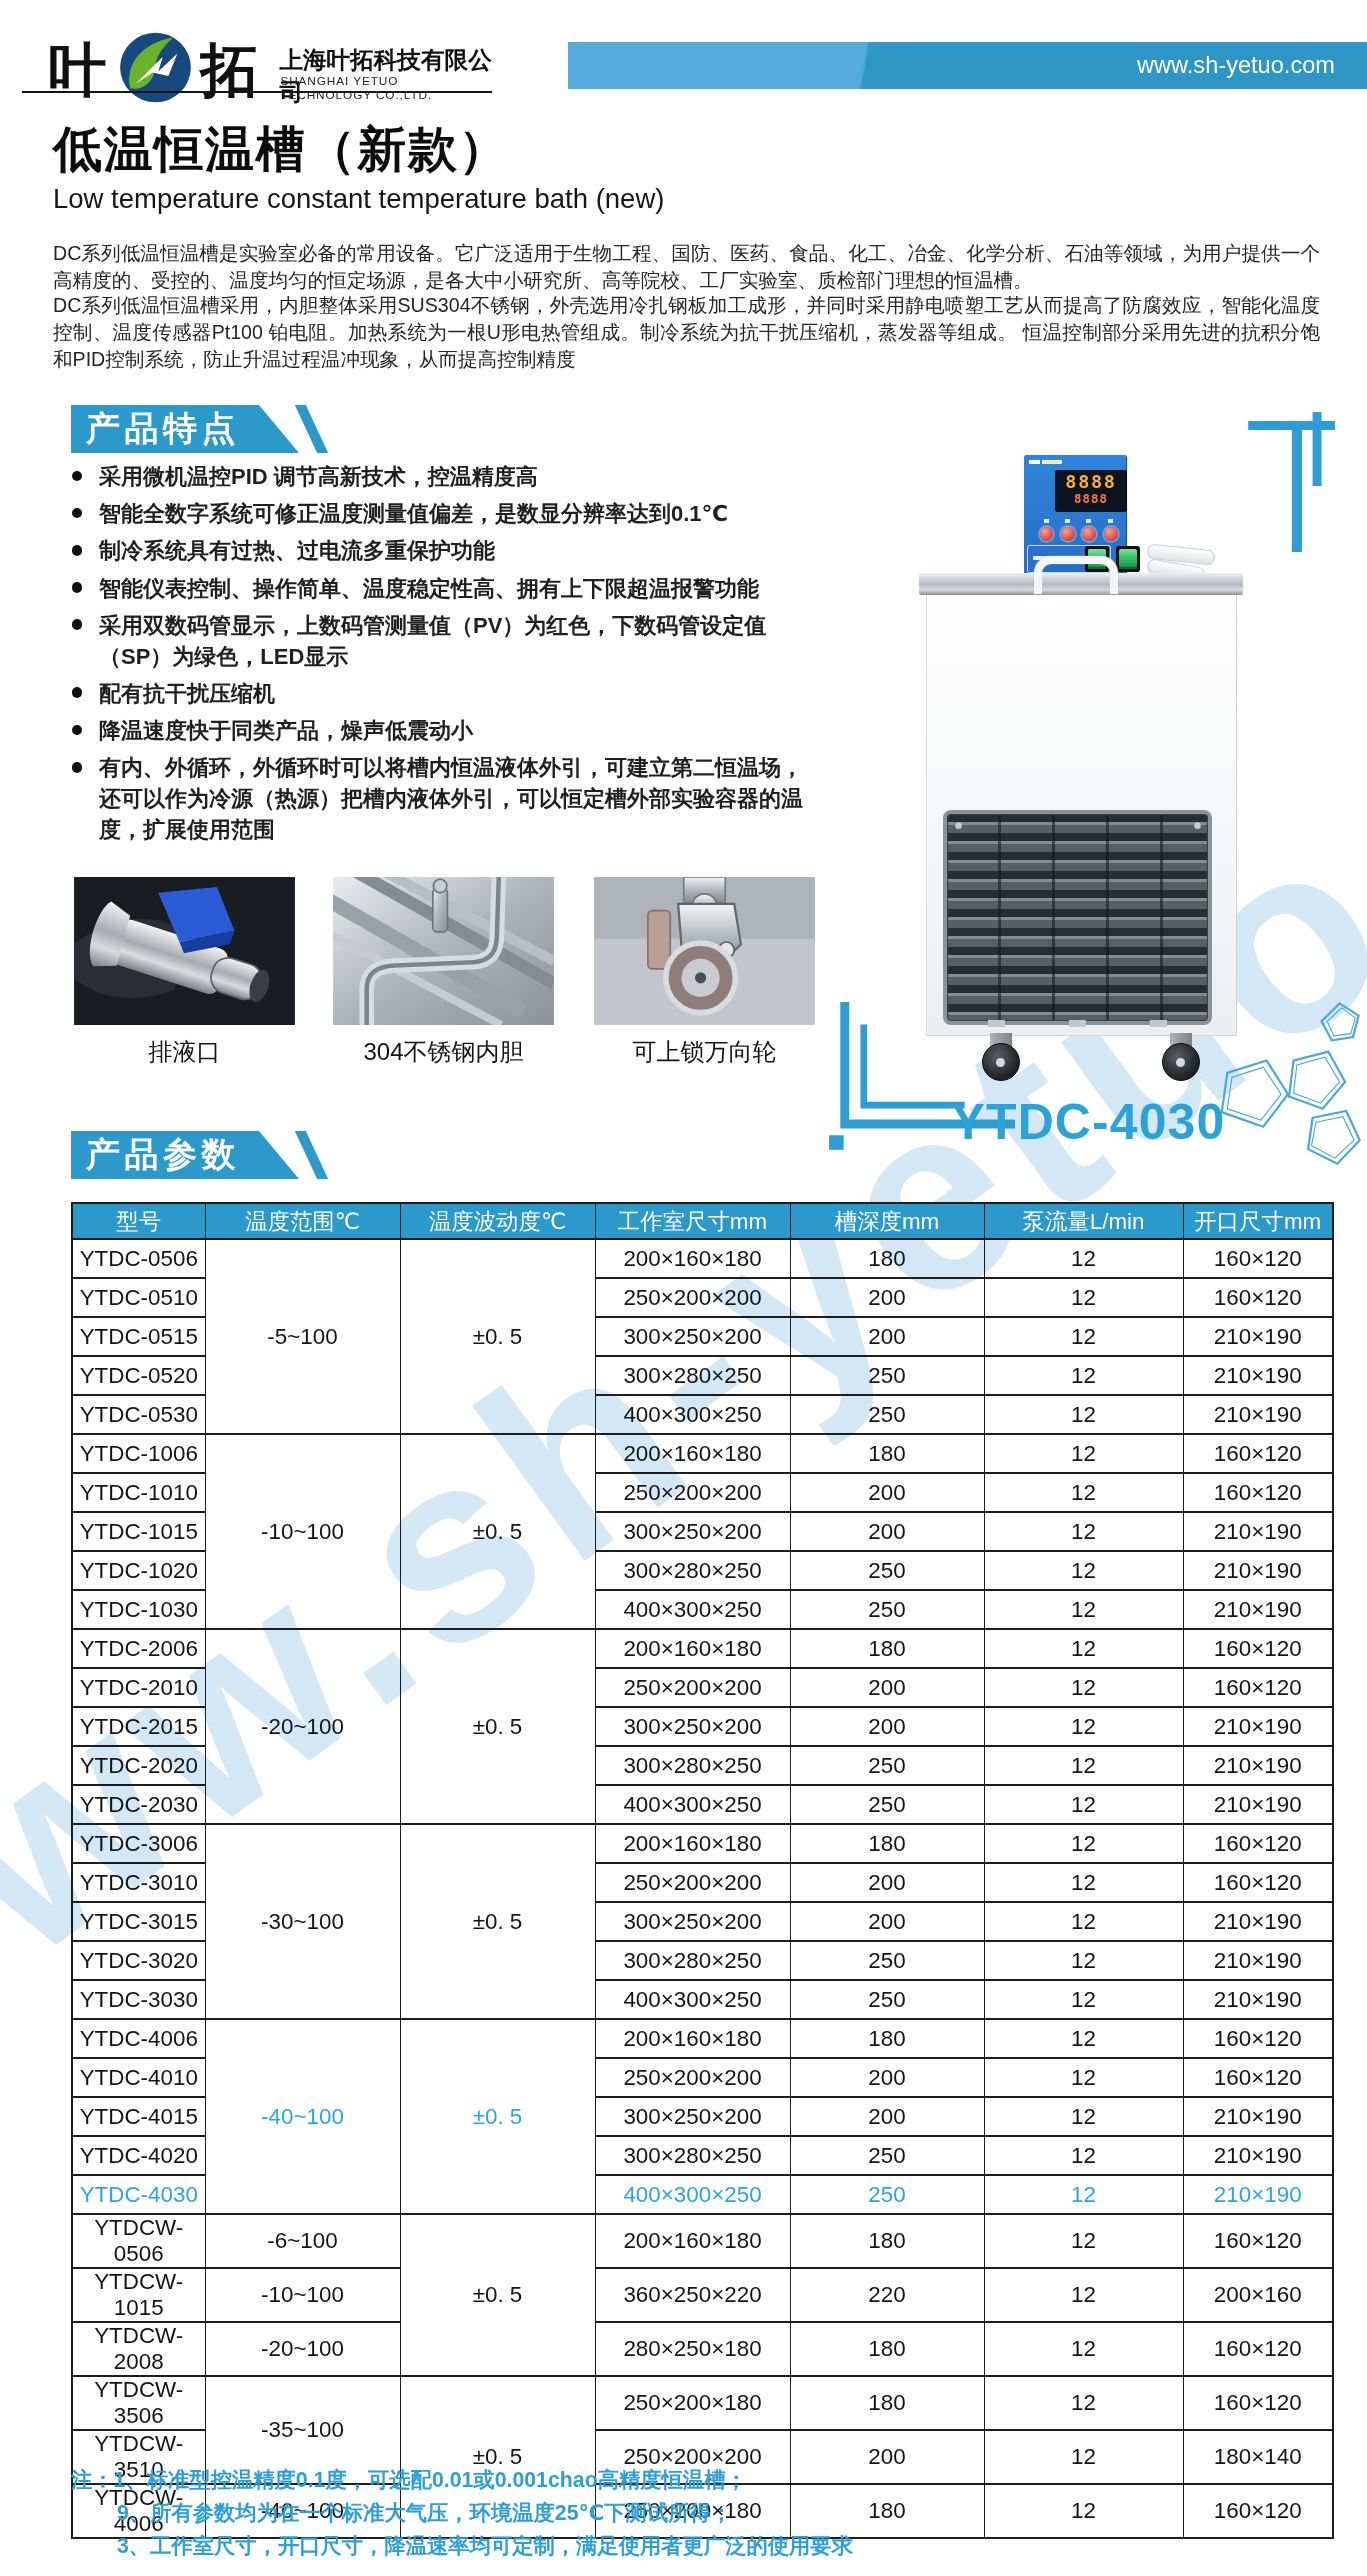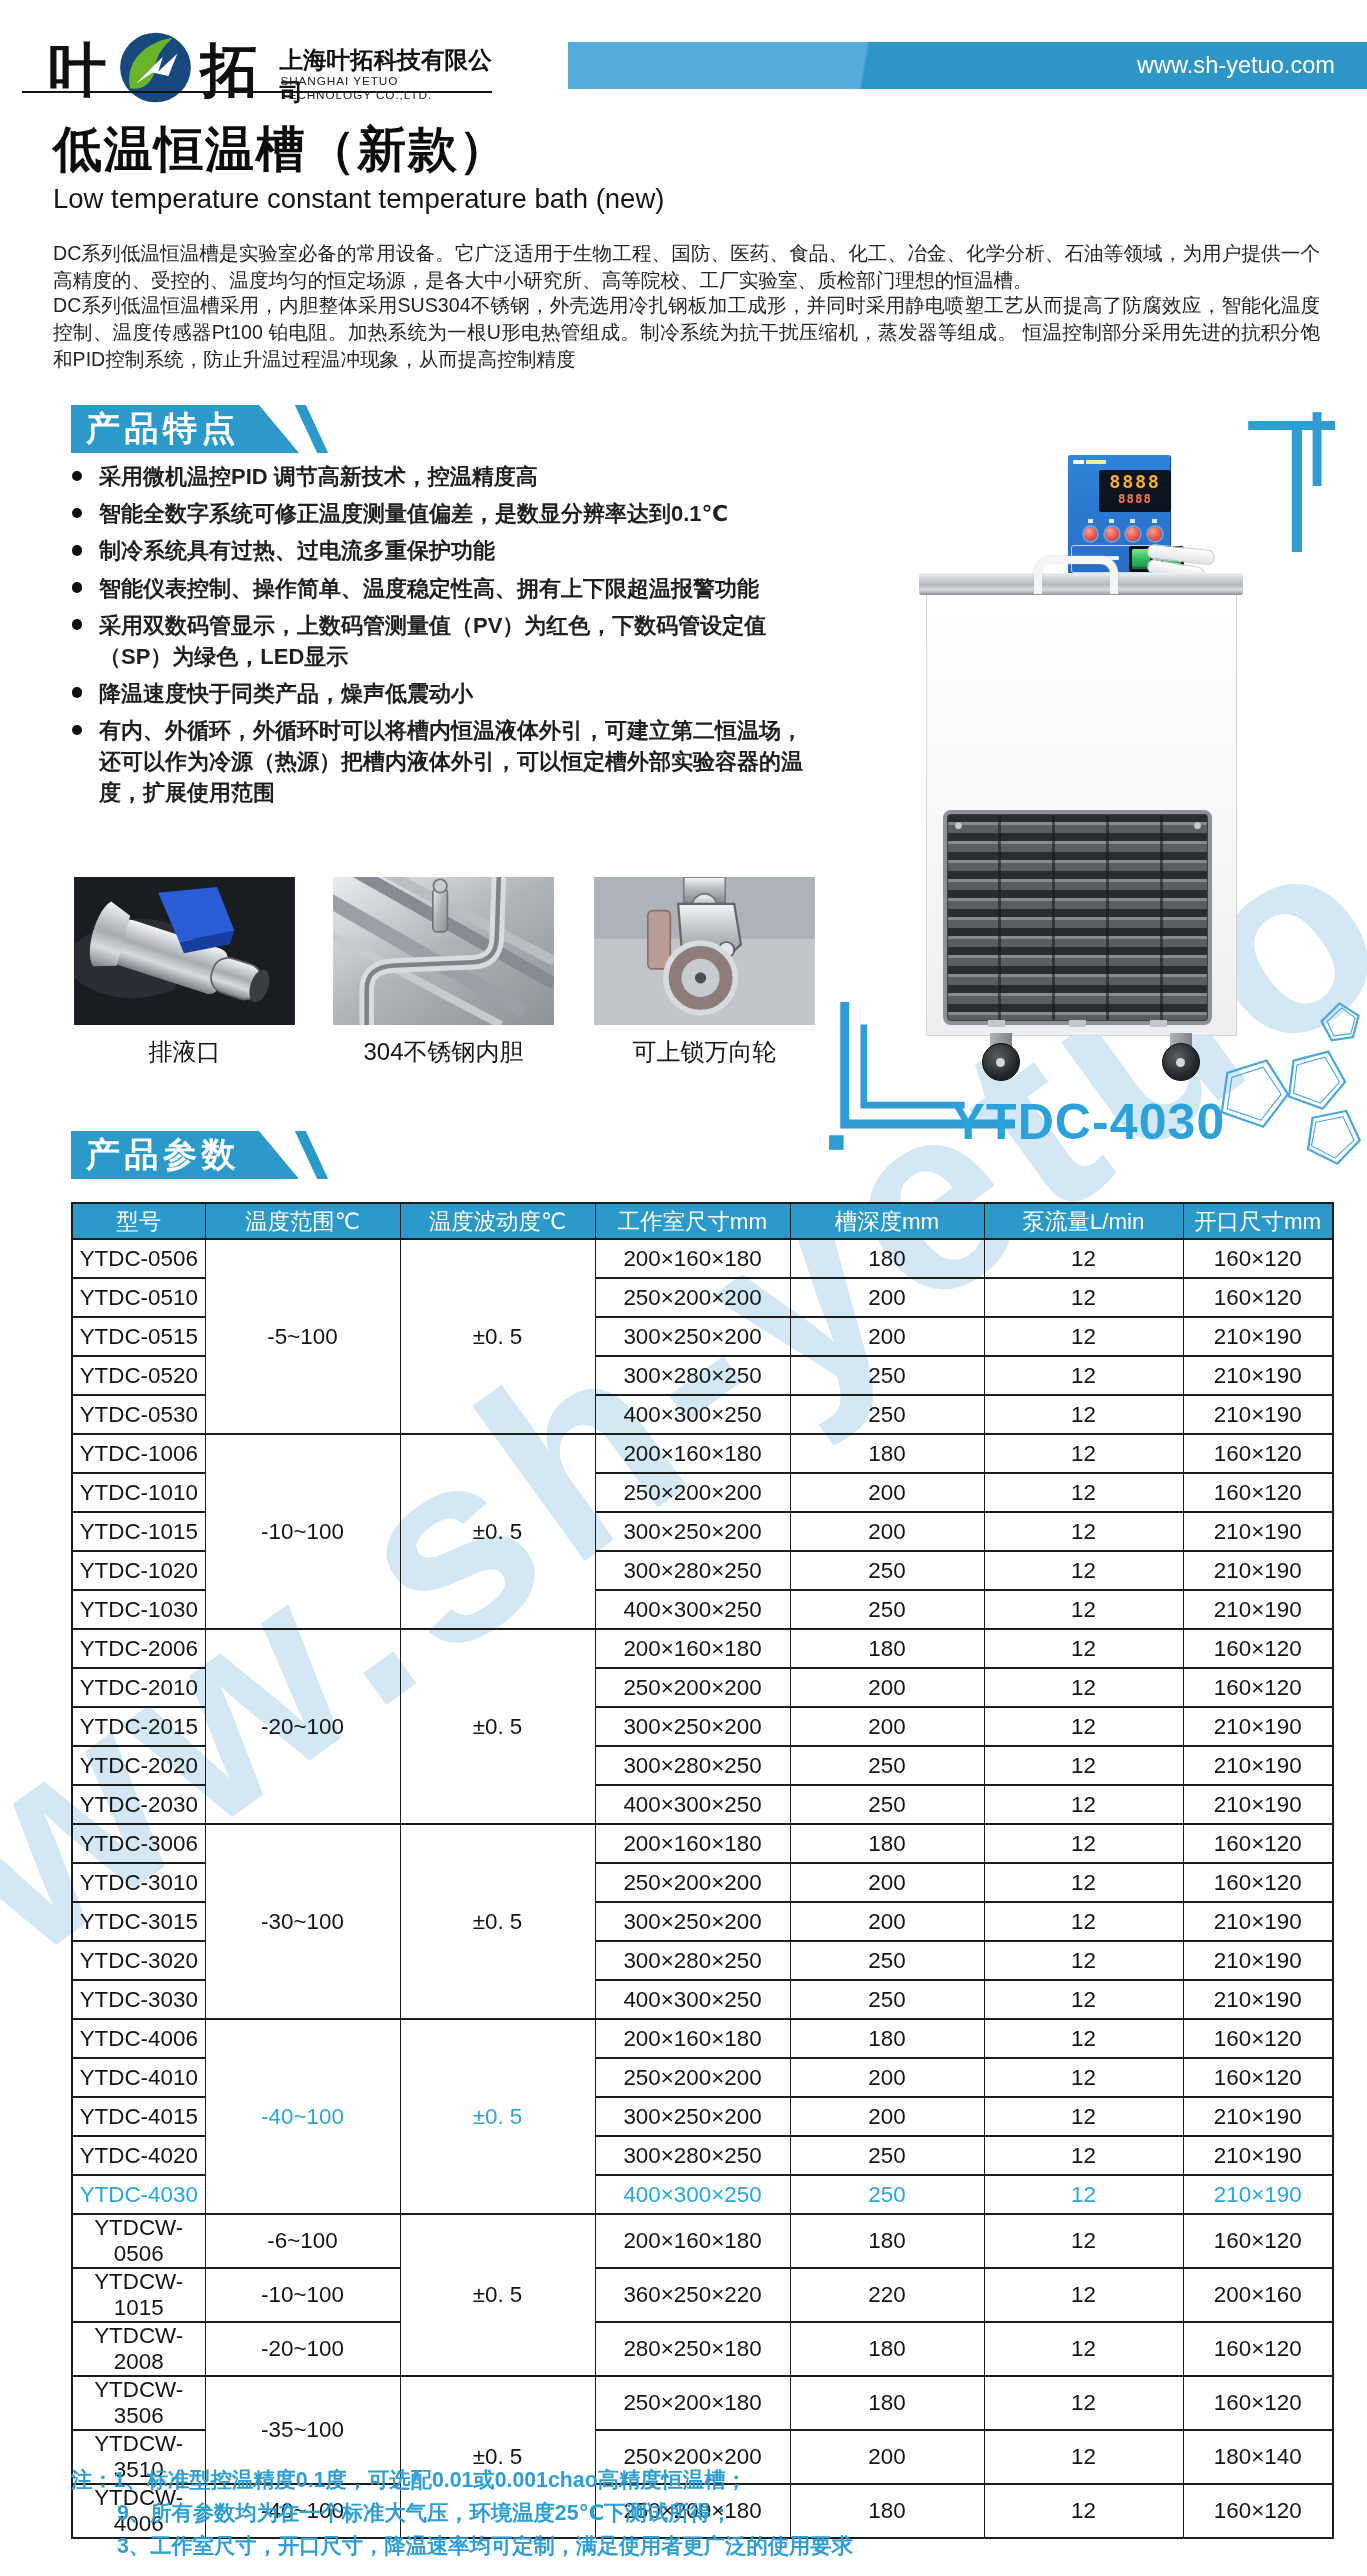--- a/index.html
+++ b/index.html
@@ -102,21 +102,21 @@
   .caster { position:absolute; width:54px; height:49px; }
   .caster .fork { position:absolute; left:15.7px; top:0; width:22.4px; height:25px; background:linear-gradient(90deg,#aeb3b8,#7d8287); border-radius:0 0 5.6px 5.6px; }
   .caster .wheel { position:absolute; left:7.9px; top:10px; width:38px; height:38px; border-radius:50%;
     background:radial-gradient(circle at 40% 35%, #5a5e62 0%, #26292c 60%, #0f1113 100%); border:1.7px solid #0c0d0e; }
   .caster .hub { position:absolute; left:22.4px; top:25px; width:9px; height:9px; border-radius:50%; background:#d4d8da; }
 
   
   .panel {
     position:absolute; left:216px; top:40px; width:102px; height:156px;
     background:linear-gradient(180deg,#2f85da 0%,#2a72cb 60%,#2363bd 100%);
-    border-radius:2.2px; box-shadow:1.1px 0 0 #1b4f9b;margin-left:44px;
+    border-radius:2.2px; box-shadow:1.1px 0 0 #1b4f9b;
   }
   .panel .brand { position:absolute; left:5px; top:4.5px; width:33px; height:4.5px;
     background:linear-gradient(90deg,#fff 0 11.2px, transparent 11.2px 13.5px, #ffe9a8 13.5px 33px); border-radius:1.1px; }
   .panel .led {
     position:absolute; left:31px; top:14.6px; width:72px; height:42px; background:#0c1420;
     border-radius:2.2px; border:1.1px solid #0a101a; text-align:center;
   }
   .panel .led .pv { font-family:"DejaVu Sans Mono","Liberation Mono",monospace; font-size:18.5px; font-weight:bold; color:#ffae36; letter-spacing:1.7px; line-height:22.4px; }
   .panel .led .sv { font-family:"DejaVu Sans Mono","Liberation Mono",monospace; font-size:12.3px; font-weight:bold; color:#ff7a4d; letter-spacing:1.1px; line-height:13.5px; }
   .panel .btn { position:absolute; top:72px; width:13.5px; height:13.5px; border-radius:50%;
@@ -193,20 +193,21 @@
     </div>
   <div class="stripe"></div>
 </div>
 
 <ul class="abs feature-list">
   <li>采用微机温控PID 调节高新技术，控温精度高</li>
   <li>智能全数字系统可修正温度测量值偏差，是数显分辨率达到0.1℃</li>
   <li>制冷系统具有过热、过电流多重保护功能</li>
   <li>智能仪表控制、操作简单、温度稳定性高、拥有上下限超温报警功能</li>
   <li>采用双数码管显示，上数码管测量值（PV）为红色，下数码管设定值（SP）为绿色，LED显示</li>
+  <li>配有抗干扰压缩机</li>
   <li>降温速度快于同类产品，燥声低震动小</li>
   <li>有内、外循环，外循环时可以将槽内恒温液体外引，可建立第二恒温场，还可以作为冷源（热源）把槽内液体外引，可以恒定槽外部实验容器的温度，扩展使用范围</li>
 </ul>
 
 <div class="abs gallery-fig" id="fig-1">
   <svg width="221" height="148" viewBox="0 0 394 264">
     <defs>
       <linearGradient id="metal1" x1="0" y1="0" x2="0" y2="1">
         <stop offset="0" stop-color="#f2f3f4"></stop>
           <stop offset=".45" stop-color="#a7abaf"></stop>

